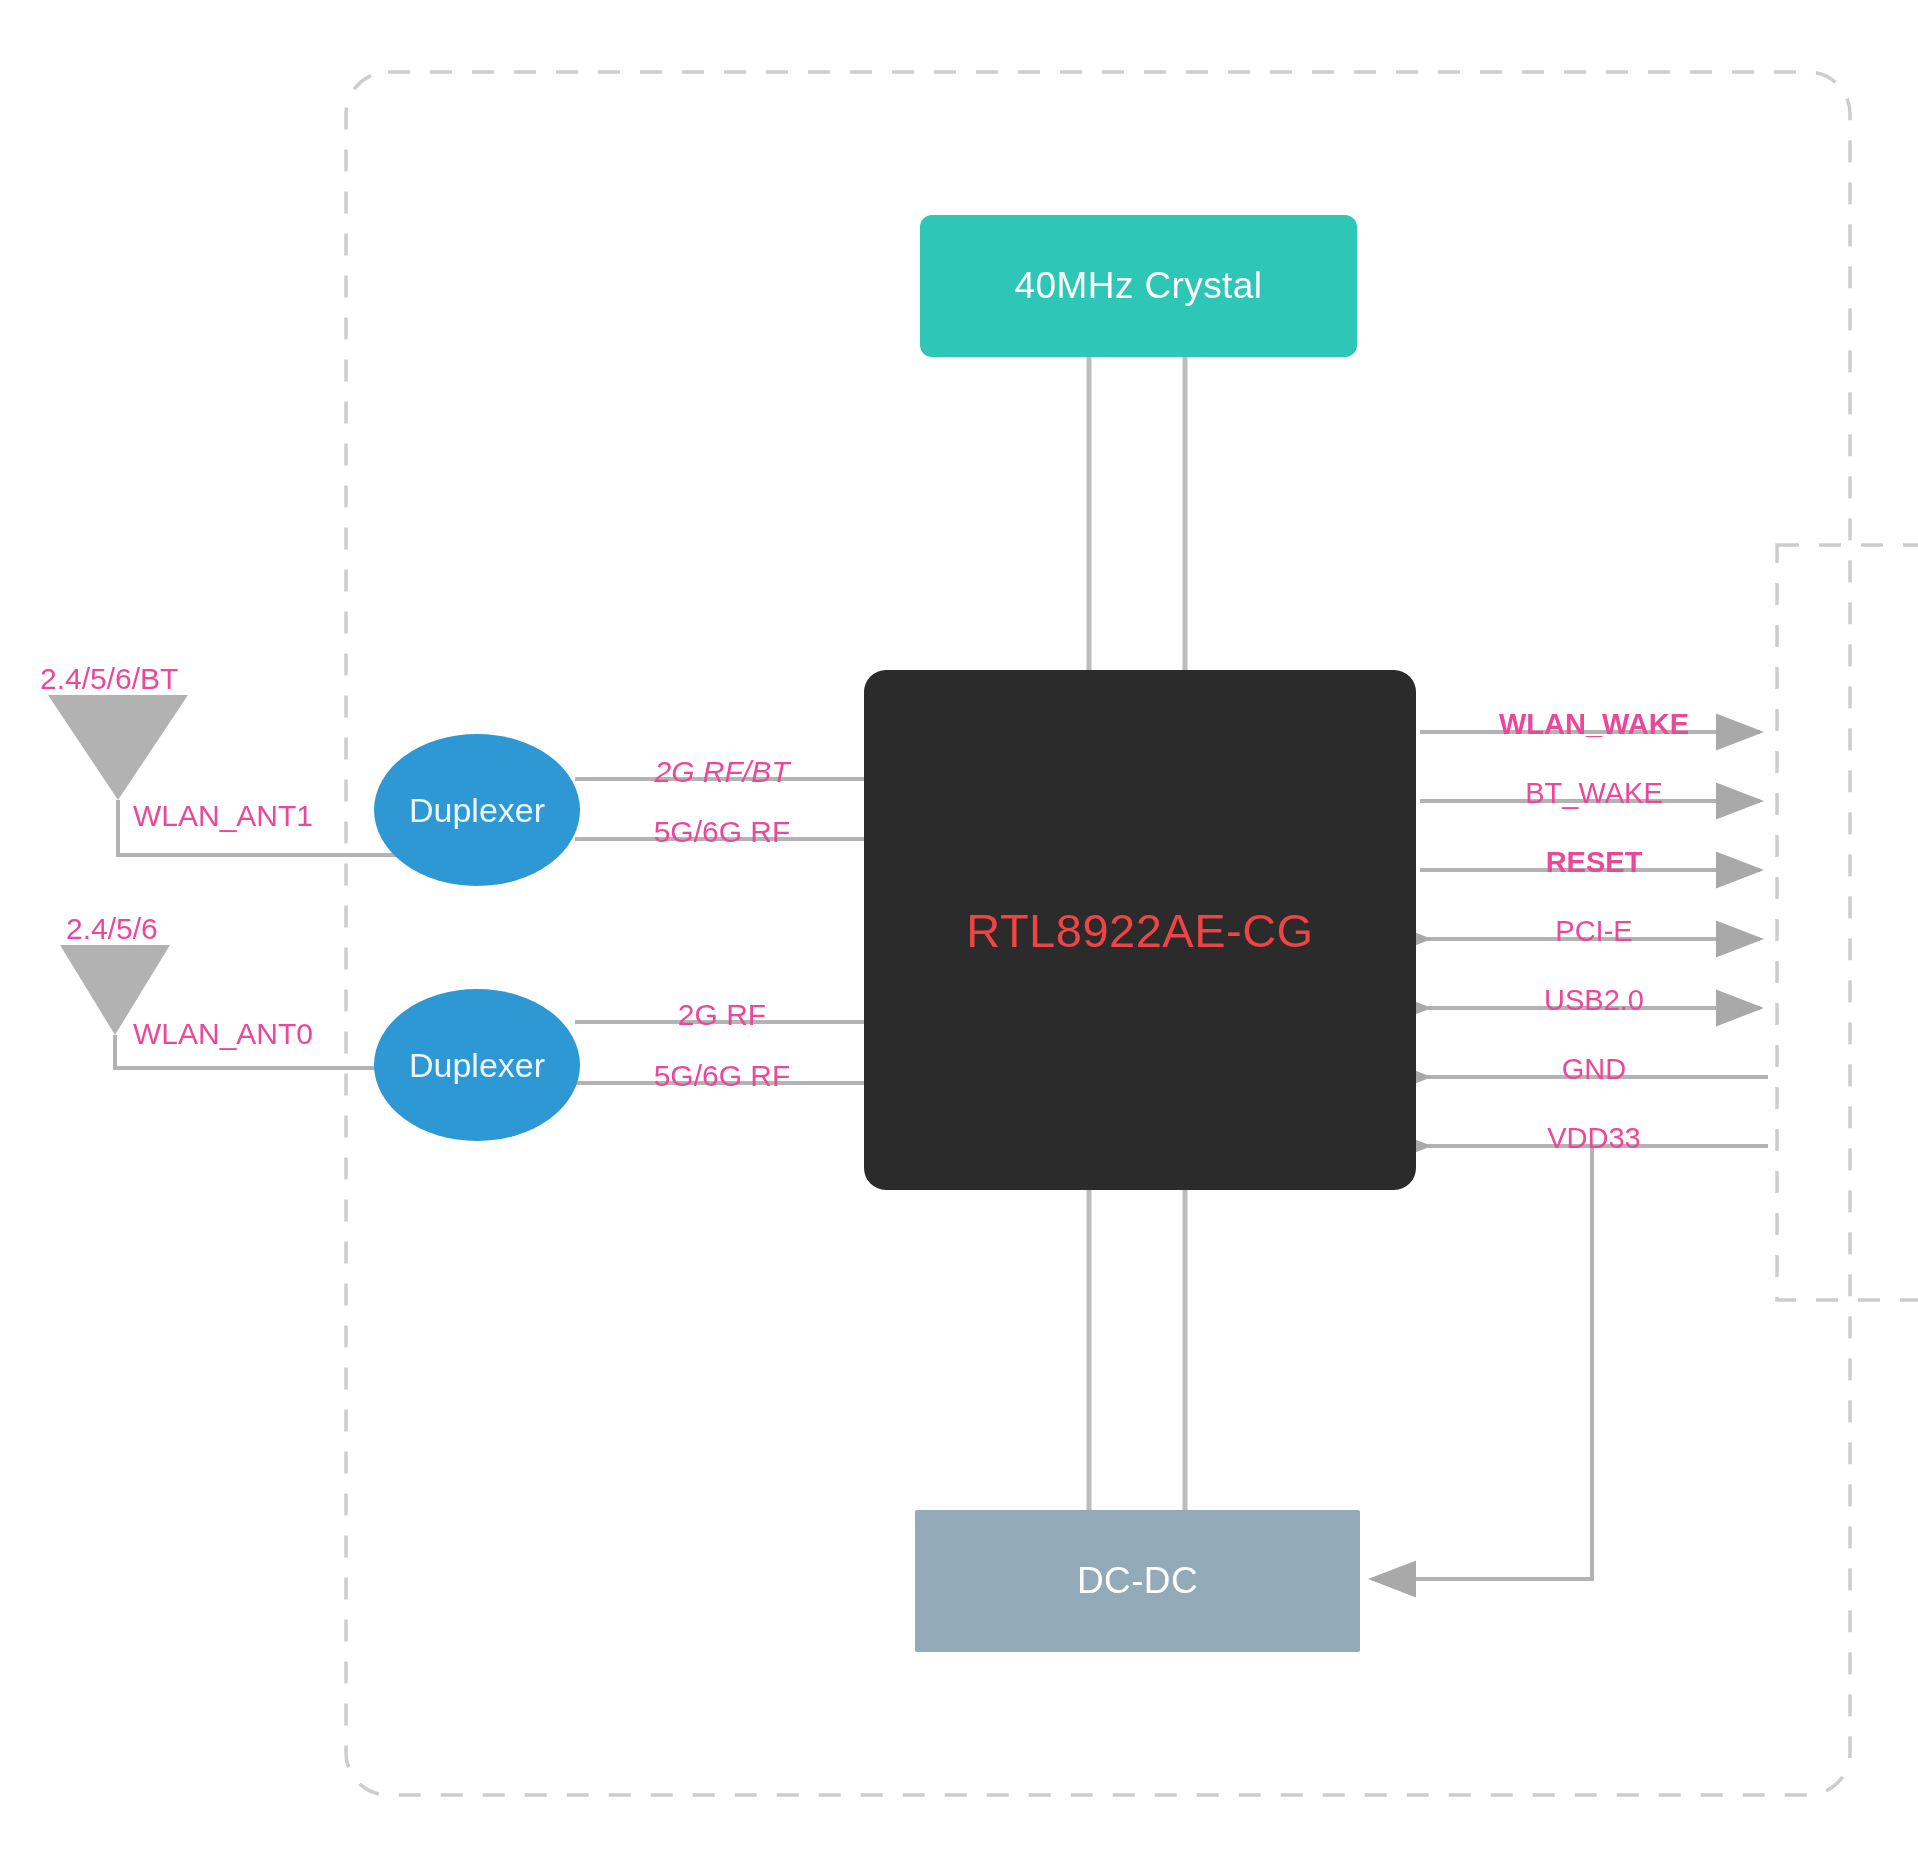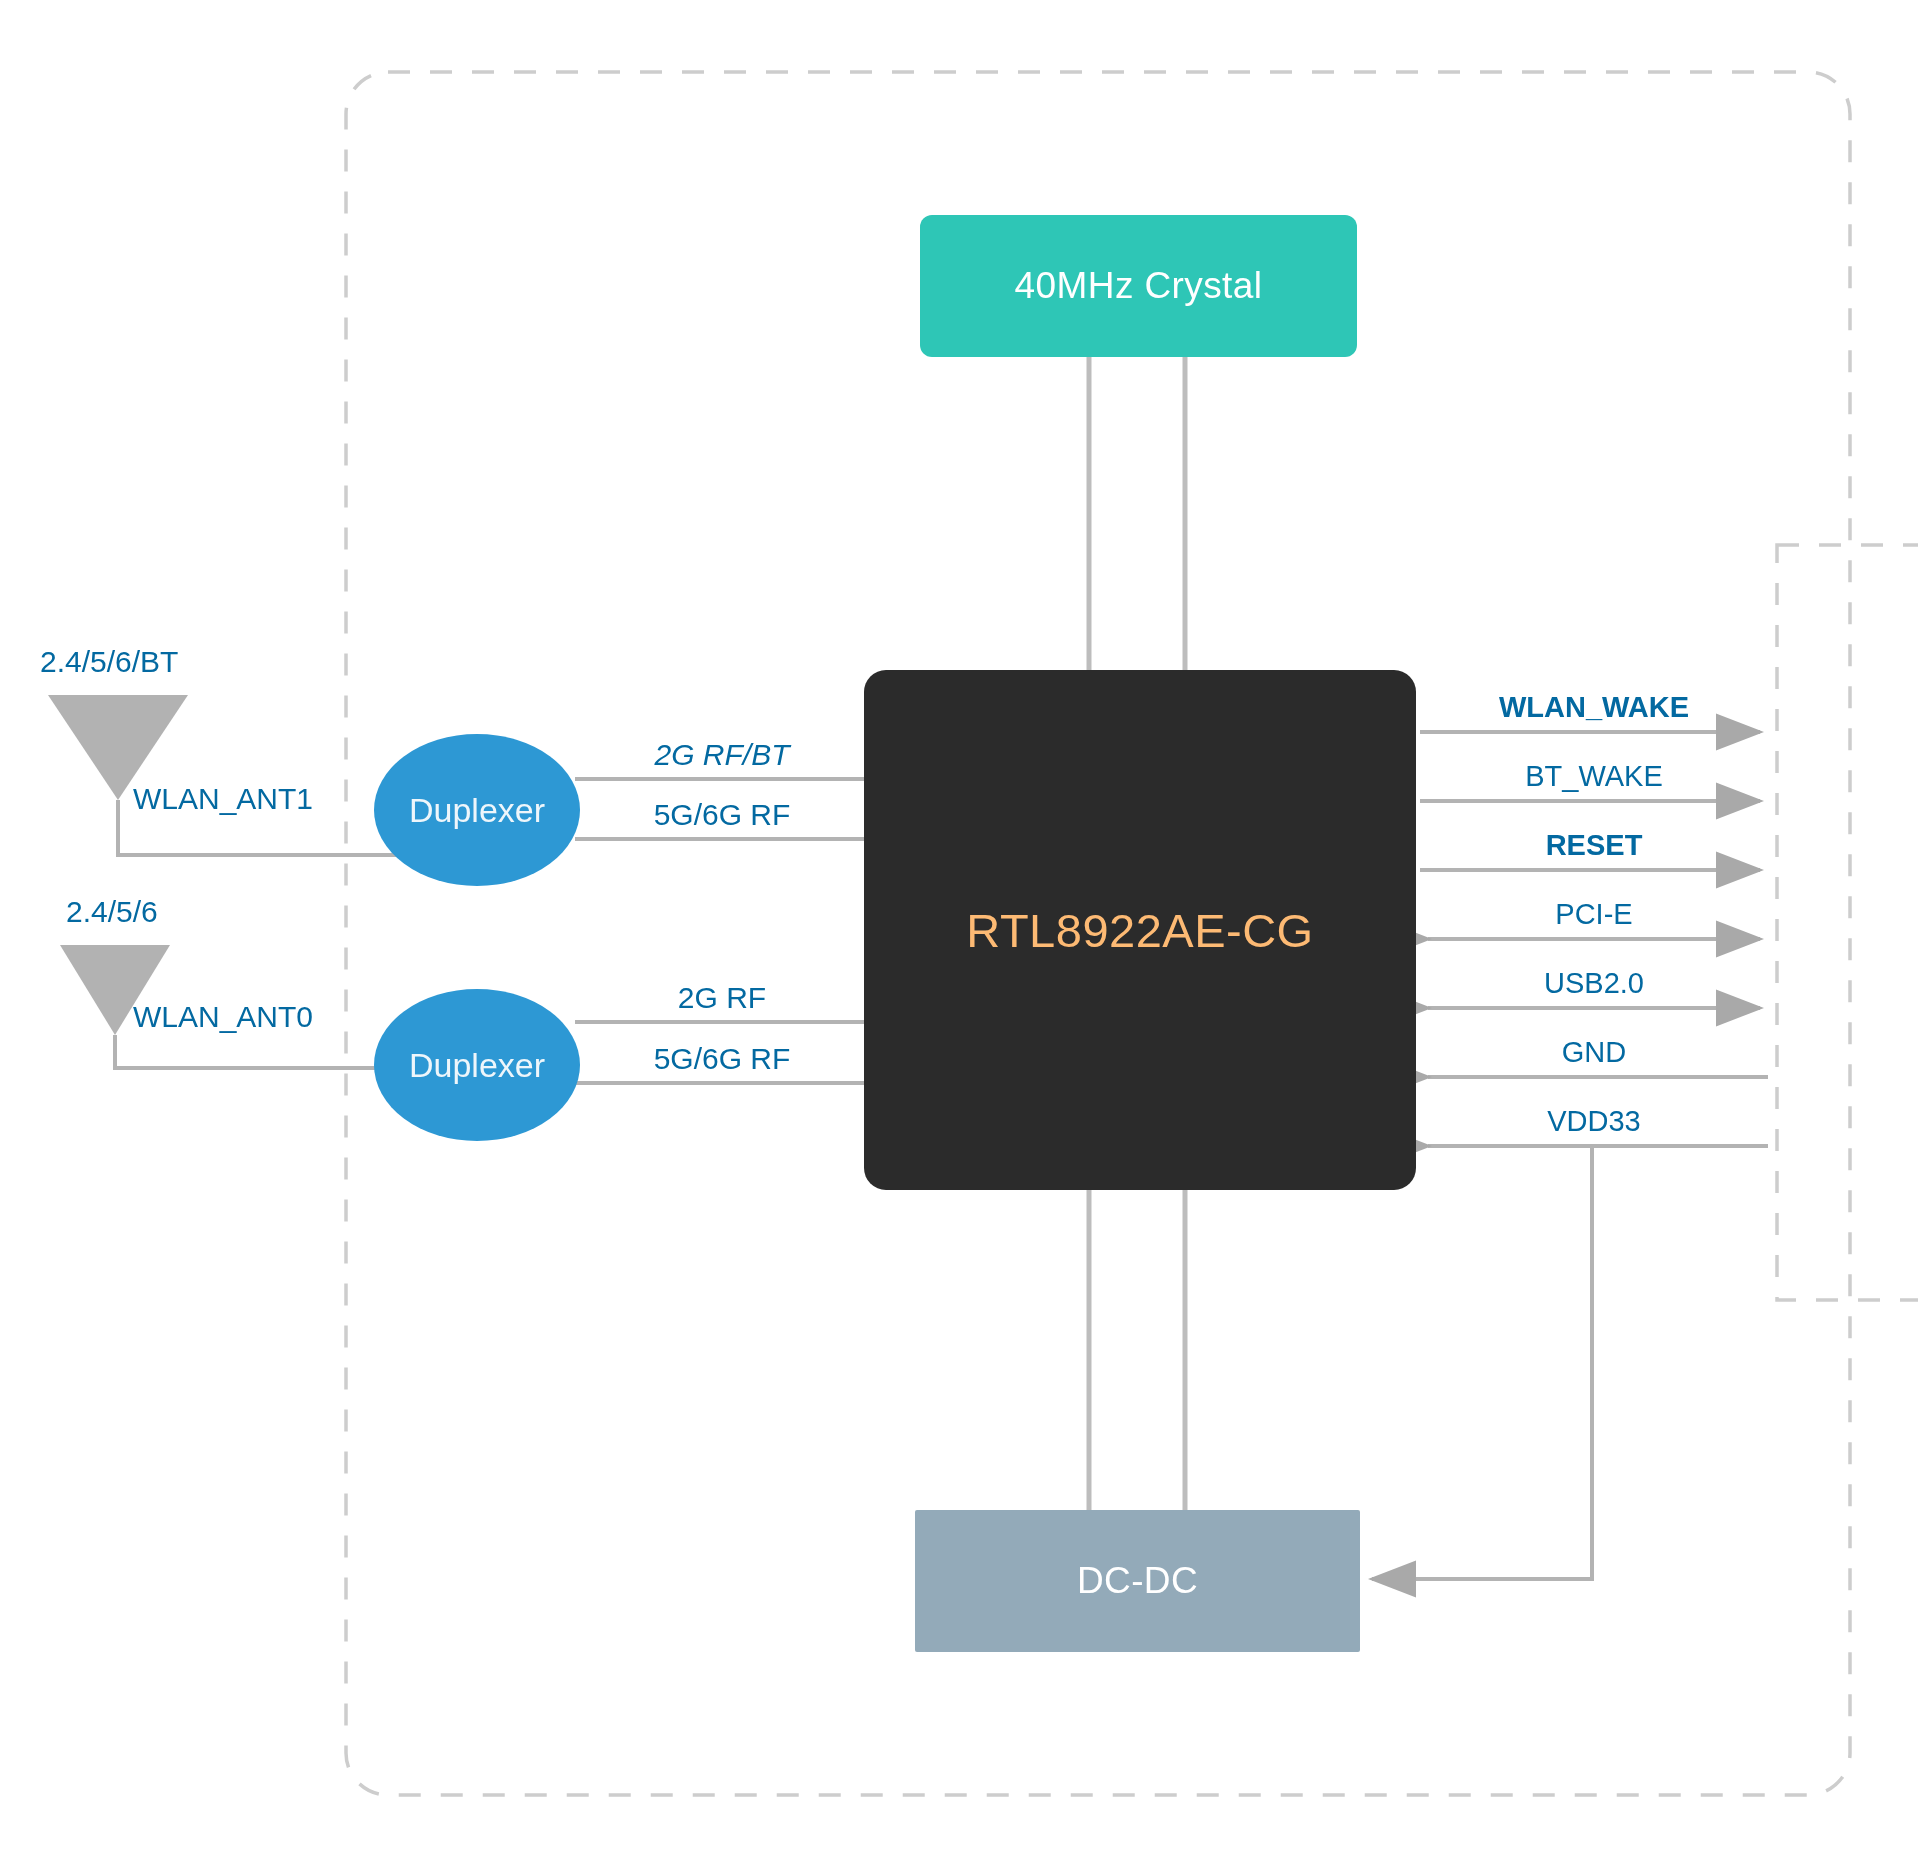--- a/index.html
+++ b/index.html
@@ -10,33 +10,33 @@
   .blk{position:absolute;display:flex;align-items:center;justify-content:center;
        box-sizing:border-box;}
   .blk span{pointer-events:none;}
 
   #crystal-block{left:920px;top:215px;width:437px;height:142px;background:#2ec6b6;
       border-radius:12px;}
   #crystal-block span{color:#ffffff;font-size:37px;letter-spacing:.4px;}
 
   #chip-block{left:864px;top:670px;width:552px;height:520px;background:#2b2b2b;
       border-radius:22px;}
-  #chip-block span{color:#fdba74;font-size:47px;letter-spacing:.5px;}
+  #chip-block span{color:#ef4444;font-size:47px;letter-spacing:.5px;}
 
   #dcdc-block{left:915px;top:1510px;width:445px;height:142px;background:#93aab9;
       border-radius:2px;}
   #dcdc-block span{color:#ffffff;font-size:37px;letter-spacing:.4px;}
 
   .duplexer{position:absolute;width:206px;height:152px;background:#2d98d4;
       border-radius:50%;display:flex;align-items:center;justify-content:center;}
   .duplexer span{color:#eef6fb;font-size:34px;}
   #duplexer-1{left:374px;top:734px;}
   #duplexer-2{left:374px;top:989px;}
 
-  .lbl{position:absolute;color:#0369a1;font-size:30px;white-space:nowrap;}
+  .lbl{position:absolute;color:#ec4899;font-size:30px;white-space:nowrap;margin-top:17px;}
   .lbl.ctr{transform:translateX(-50%);text-align:center;}
   .lbl.small{font-size:29px;}
 </style>
 </head>
 <body>
 
 <div id="stage">
 
   <svg class="layer" viewBox="0 0 1918 1858">
     <defs>

